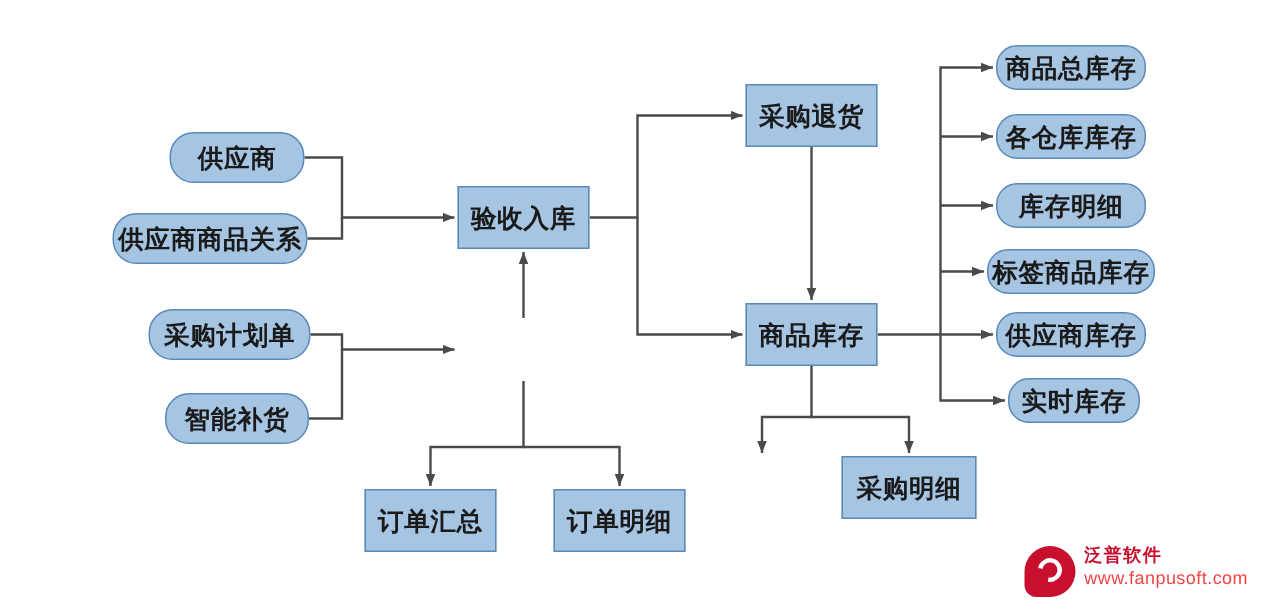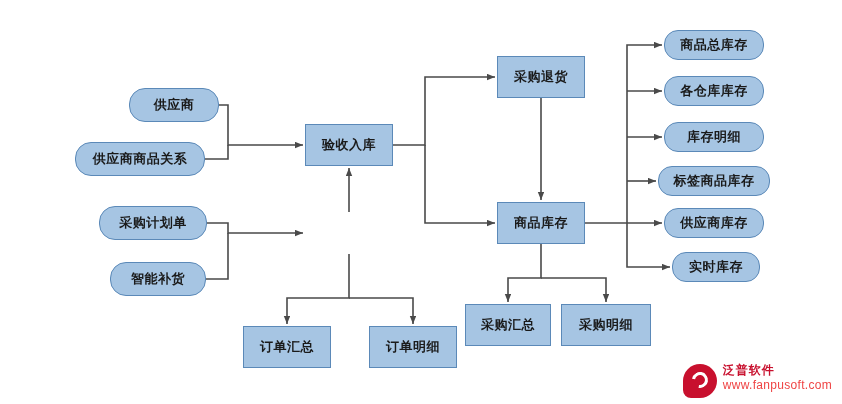--- a/index.html
+++ b/index.html
@@ -8,21 +8,21 @@
     background:#ffffff;
     font-family:"Liberation Sans","DejaVu Sans",sans-serif;
     overflow:hidden;
   }
   #canvas{position:relative;width:842px;height:404px;}
   .node{
     position:absolute;
     background:#a6c5e3;
     border:1px solid #5b89b8;
     color:#1a1a1a;
-    font-size:13px;
+    font-size:17px;
     font-weight:bold;
     display:flex;
     align-items:center;
     justify-content:center;
     text-align:right;
     box-sizing:border-box;
     letter-spacing:0.5px;
   }
   .node.rounded{border-radius:14px;}
   .node.pill{border-radius:16px;}
@@ -90,32 +90,31 @@
       <path d="M585,223 L627,223"></path>
       <path d="M627,223 L627,45 L662,45" marker-end="url(#ah)"></path>
       <path d="M627,91 L662,91" marker-end="url(#ah)"></path>
       <path d="M627,137 L662,137" marker-end="url(#ah)"></path>
       <path d="M627,181 L656,181" marker-end="url(#ah)"></path>
       <path d="M627,223 L662,223" marker-end="url(#ah)"></path>
       <path d="M627,223 L627,267 L670,267" marker-end="url(#ah)"></path>
     </g>
   </svg>
 
-  <div class="node pill" style="left:129px;top:88px;width:90px;height:34px;">供应商</div>
+  <div class="node pill" style="left:113px;top:88px;width:90px;height:34px;">供应商</div>
   <div class="node pill" style="left:75px;top:142px;width:130px;height:34px;">供应商商品关系</div>
   <div class="node pill" style="left:99px;top:206px;width:108px;height:34px;">采购计划单</div>
   <div class="node pill" style="left:110px;top:262px;width:96px;height:34px;">智能补货</div>
 
   <div class="node" style="left:305px;top:124px;width:88px;height:42px;">验收入库</div>
   <div class="node" style="left:243px;top:326px;width:88px;height:42px;">订单汇总</div>
   <div class="node" style="left:369px;top:326px;width:88px;height:42px;">订单明细</div>
 
   <div class="node" style="left:497px;top:56px;width:88px;height:42px;">采购退货</div>
   <div class="node" style="left:497px;top:202px;width:88px;height:42px;">商品库存</div>
-  <div class="node" style="left:465px;top:304px;width:86px;height:42px;">采购汇总</div>
   <div class="node" style="left:561px;top:304px;width:90px;height:42px;">采购明细</div>
 
   <div class="node rounded" style="left:664px;top:30px;width:100px;height:30px;">商品总库存</div>
   <div class="node rounded" style="left:664px;top:76px;width:100px;height:30px;">各仓库库存</div>
   <div class="node rounded" style="left:664px;top:122px;width:100px;height:30px;">库存明细</div>
   <div class="node rounded" style="left:658px;top:166px;width:112px;height:30px;">标签商品库存</div>
   <div class="node rounded" style="left:664px;top:208px;width:100px;height:30px;">供应商库存</div>
   <div class="node rounded" style="left:672px;top:252px;width:88px;height:30px;">实时库存</div>
 
   <div class="logo">

